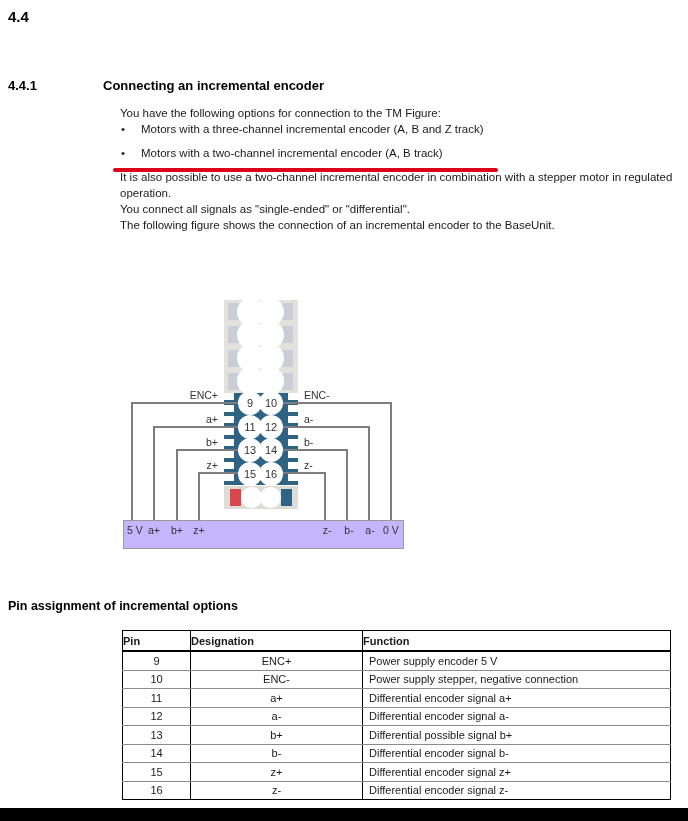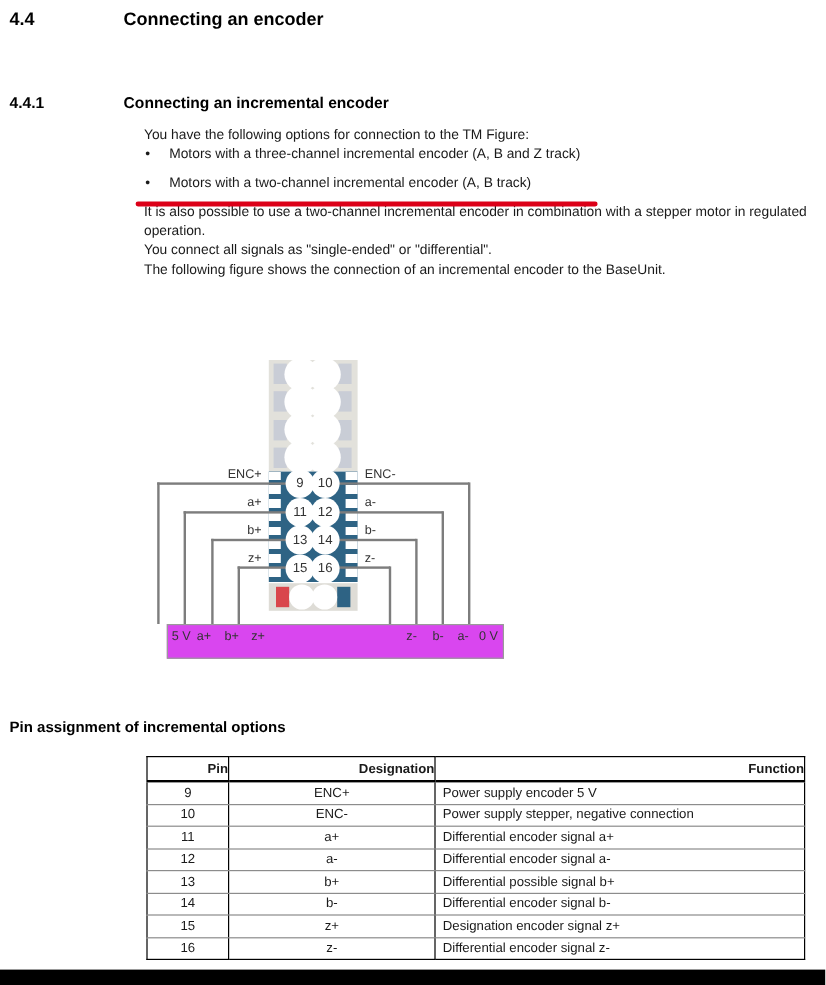--- a/index.html
+++ b/index.html
@@ -32,45 +32,44 @@
   .conn-bottom{left:224px;top:191px;width:74px;height:23px;background:#dedcd6;}
   .slot{width:11px;height:17px;background:#c9cdd6;}
   .gcirc{width:28px;height:28px;border-radius:50%;background:#fff;}
   .pcirc{width:24px;height:24px;border-radius:50%;background:#fff;display:flex;
         align-items:center;justify-content:center;font-size:11px;color:#333;}
   .bcirc{width:21px;height:21px;border-radius:50%;background:#fff;}
   .code{width:11px;height:17px;top:194px;}
   .wire{background:#7d7d7d;}
   .siglabel{font-size:10.5px;color:#333;line-height:12px;}
   .siglabel.lft{text-align:right;}
-  .tbox{left:139px;top:225px;width:279px;height:27px;border:1px solid #9a9a9a;background:#d946ef;}
+  .tbox{left:123px;top:225px;width:279px;height:27px;border:1px solid #9a9a9a;background:#c4b5fd;}
   .term{position:absolute;top:3px;transform:translateX(-50%);font-size:10.5px;color:#333;white-space:nowrap;}
   .caption{left:122px;top:258px;display:flex;font-size:11px;color:#1a1a1a;}
   .caption .lab{flex:0 0 63px;}
   
   .tbl-heading{position:absolute;left:8px;top:599px;font-size:12.5px;font-weight:bold;color:#000;}
   table.pins{position:absolute;left:122px;top:630px;width:548px;border-collapse:collapse;
         table-layout:fixed;font-size:11px;}
-  table.pins th{height:19px;font-weight:bold;text-align:right;border:1px solid #000;
+  table.pins th{height:19px;font-weight:bold;text-align:left;border:1px solid #000;
         border-bottom:2px solid #000;padding:0;}
   table.pins td{height:17.5px;border-left:1px solid #000;border-right:1px solid #000;
         border-bottom:1px solid #8c8c8c;padding:0;text-align:center;}
   table.pins tr:last-child td{border-bottom:1px solid #000;}
   table.pins td.fn{text-align:left;padding-left:6px;}
   .col-pin{width:68px;} .col-des{width:172px;} .col-fn{width:308px;}
   .redaction{position:absolute;left:0;top:808px;width:688px;height:13px;background:#000;}
 </style>
 </head>
 <body>
 
 <div class="page">
 
   <div class="h1row">
     <span class="num">4.4</span>
-    <span>Connecting an encoder</span>
   </div>
   <div class="h2row">
     <span class="num">4.4.1</span>
     <span>Connecting an incremental encoder</span>
   </div>
 
   <div class="content">
     <p class="p-intro">You have the following options for connection to the TM Figure:</p>
     <div class="bullet-row">
       <span class="bullet">•</span>
@@ -213,21 +212,21 @@
         <td class="fn">Differential possible signal b+</td>
       </tr>
       <tr>
         <td>14</td>
         <td>b-</td>
         <td class="fn">Differential encoder signal b-</td>
       </tr>
       <tr>
         <td>15</td>
         <td>z+</td>
-        <td class="fn">Designation encoder signal z+</td>
+        <td class="fn">Differential encoder signal z+</td>
       </tr>
       <tr>
         <td>16</td>
         <td>z-</td>
         <td class="fn">Differential encoder signal z-</td>
       </tr>
     </tbody>
   </table>
 
   <div class="redaction"></div>

